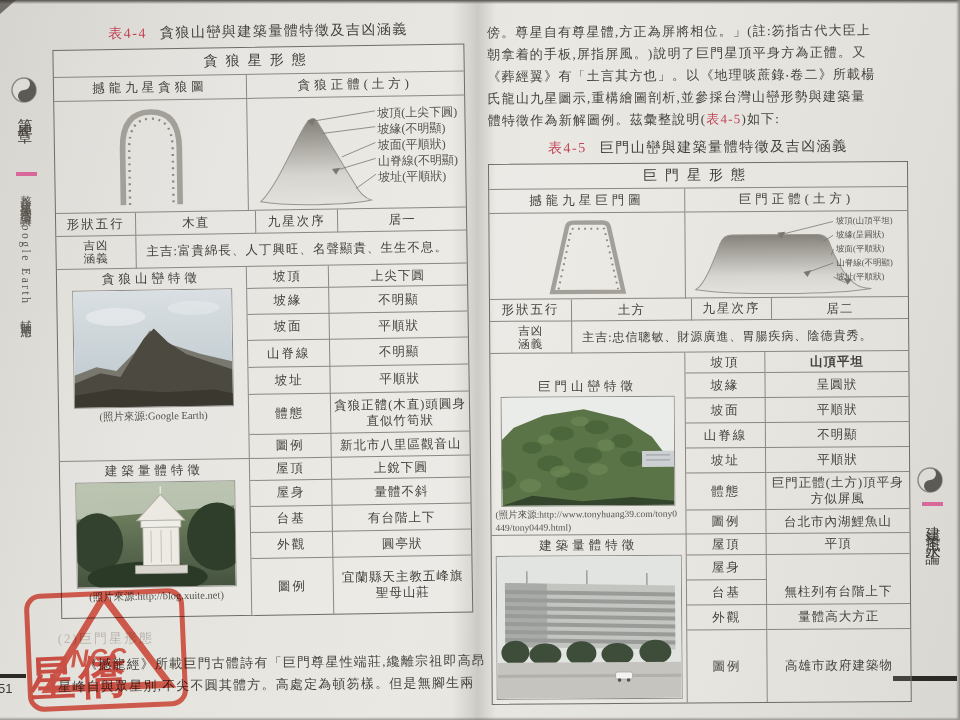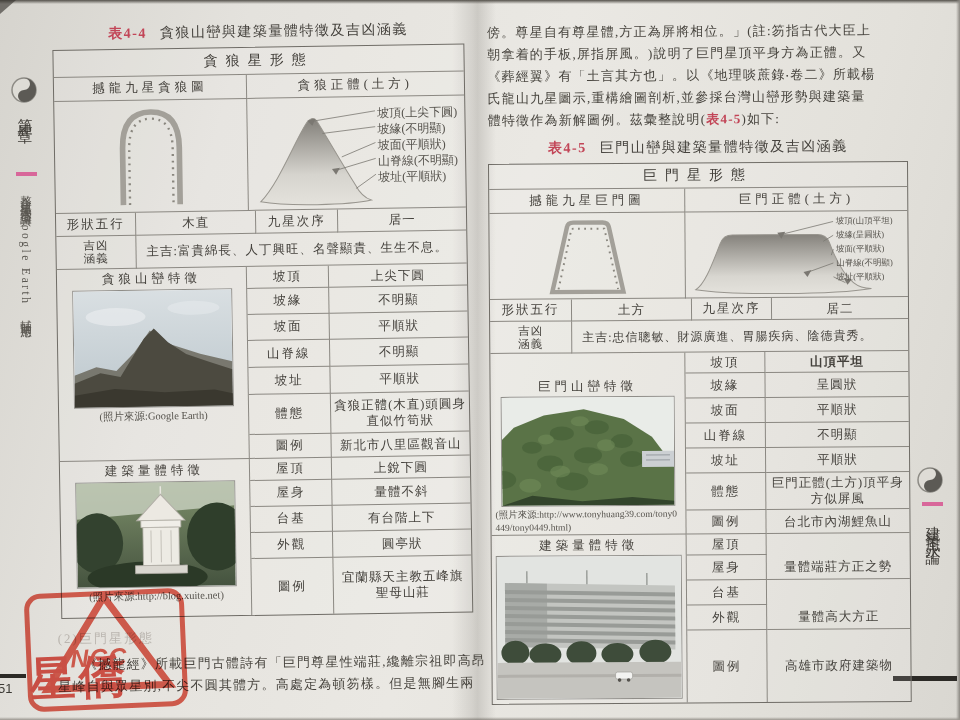--- a/index.html
+++ b/index.html
@@ -23,21 +23,21 @@
   
   .tbl{border:1.5px solid #6f6c66;background:rgba(255,255,255,.12);}
   .cell{display:flex;align-items:center;justify-content:center;text-align:center;}
   .bb{border-bottom:1px solid #8b8882;}
   .br{border-right:1px solid #8b8882;}
   .t-title{font-size:14px;letter-spacing:8px;color:#3f3c37;}
   .t-head{font-size:12.5px;letter-spacing:4px;color:#44413c;}
   .lbl{font-size:12.5px;letter-spacing:2px;color:#45423d;}
   .val{font-size:12.5px;letter-spacing:1px;color:#45423d;padding:0 3px;line-height:16px;}
   .cap-line{text-align:center;font-size:14px;letter-spacing:1.5px;height:20px;}
-  .red{color:#c24557;font-weight:bold;}
+  .red{color:#c24557;}
   .photo-frame{border:1px solid #8f8d88;background:#fff;line-height:0;}
   .photo-caption{font-size:10.5px;color:#55524c;letter-spacing:0;line-height:13px;
     text-align:center;word-break:break-all;padding:2px 4px 0 4px;}
   .callout-lbl{position:absolute;font-size:12px;color:#55524c;white-space:nowrap;letter-spacing:0;}
 
   
   .left-page{position:absolute;left:52px;top:26px;width:412px;
     transform:rotate(-0.9deg);transform-origin:top left;}
   .right-page{position:absolute;left:487px;top:22px;width:420px;
     transform:rotate(-0.4deg);transform-origin:top left;}
@@ -405,22 +405,23 @@
             </g>
             <rect x="0" y="106" width="184" height="36" fill="#c5c4bf"></rect>
             <rect x="0" y="118" width="184" height="3" fill="#b2b0ab"></rect>
             <rect x="118" y="116" width="17" height="7" rx="2" fill="#f3f3f1" stroke="#9a9893" stroke-width="0.6"></rect>
             <circle cx="122" cy="124" r="1.8" fill="#55534e"></circle>
               <circle cx="131" cy="124" r="1.8" fill="#55534e"></circle>
           </svg>
         </div>
       </div>
       <div class="cell br bb lbl" style="grid-column:2;grid-row:1;">屋頂</div>
+      <div class="cell bb val" style="grid-column:3;grid-row:1;">平頂</div>
       <div class="cell br bb lbl" style="grid-column:2;grid-row:2;">屋身</div>
-      <div class="cell bb val" style="grid-column:3;grid-row:2;">量體端莊方正之勢</div>
       <div class="cell br bb lbl" style="grid-column:2;grid-row:3;">台基</div>
+      <div class="cell bb val" style="grid-column:3;grid-row:3;">無柱列有台階上下</div>
       <div class="cell br bb lbl" style="grid-column:2;grid-row:4;">外觀</div>
       <div class="cell bb val" style="grid-column:3;grid-row:4;">量體高大方正</div>
       <div class="cell br lbl" style="grid-column:2;grid-row:5;">圖例</div>
       <div class="cell val" style="grid-column:3;grid-row:5;font-family:Liberation Serif, serif;">高雄市政府建築物</div>
     </div>
   </div>
 </div>
 
 </body></html>

